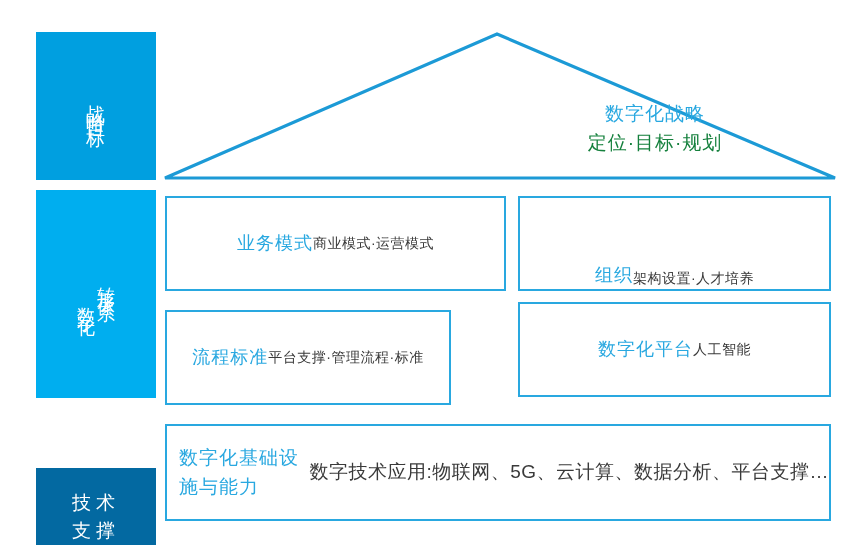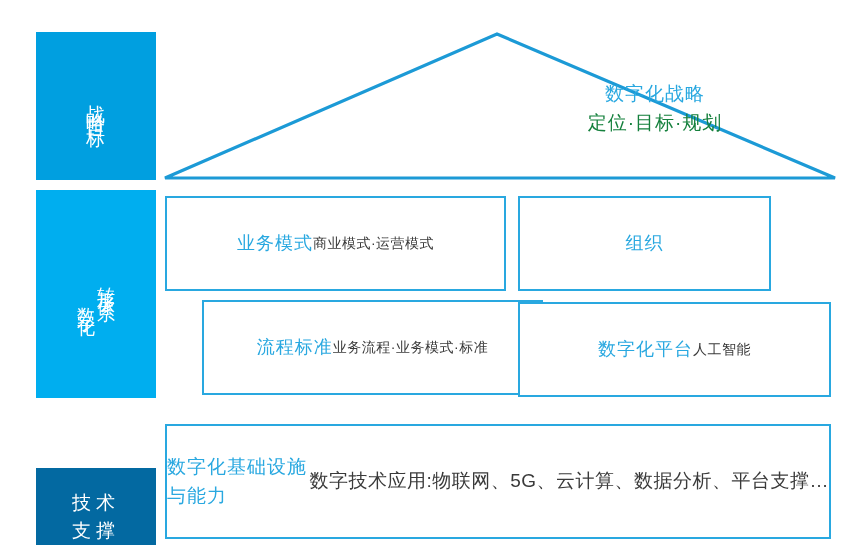--- a/index.html
+++ b/index.html
@@ -39,21 +39,21 @@
   #panel-tech{left:36px;top:424px;width:120px;height:97px;background:#0369a1;margin-top:44px;}
   #panel-tech .hblock{
     text-align:center;font-size:19px;line-height:1.45;letter-spacing:5px;
     color:#ffffff;
   }
 
   
   #roof{position:absolute;left:160px;top:26px;width:680px;height:158px;}
   #roof svg{display:block;}
   #roof-text{
-    position:absolute;left:330px;top:54px;width:330px;text-align:center;
+    position:absolute;left:330px;top:74px;width:330px;text-align:center;
   }
   .roof-title{
     font-size:19px;color:#29A8E0;line-height:1.5;letter-spacing:1px;
   }
   .roof-sub{
     font-size:19px;color:#15803d;line-height:1.5;letter-spacing:1px;
   }
 
   
   .card{
@@ -66,25 +66,25 @@
   }
   .card .title{
     font-size:18px;color:#29A8E0;line-height:1.5;letter-spacing:1px;
   }
   .card .sub{
     font-size:14px;color:#3A3A3A;line-height:1.5;letter-spacing:0.5px;
     white-space:nowrap;
   }
 
   #card-business{left:165px;top:196px;width:341px;height:95px;}
-  #card-org{left:518px;top:196px;width:253px;height:95px;}
-  #card-process{left:165px;top:300px;width:341px;height:95px;margin-left:37px;}
+  #card-org{left:518px;top:196px;width:313px;height:95px;align-items:flex-end;}
+  #card-process{left:165px;top:310px;width:286px;height:95px;}
   #card-platform{left:518px;top:302px;width:313px;height:95px;}
 
-  #card-infra{left:165px;top:424px;width:666px;height:115px;}
+  #card-infra{left:165px;top:424px;width:666px;height:97px;padding-left:12px;}
   #card-infra .title{font-size:19px;}
   #card-infra .sub{font-size:19px;}
 </style>
 </head>
 <body>
 
 <div id="stage">
 
   <div class="side-panel" id="panel-strategy">
     <span class="vcol">战略目标</span>
@@ -114,25 +114,26 @@
     </div>
   </div>
 
   <div class="card" id="card-business">
     <div class="title">业务模式</div>
     <div class="sub">商业模式·运营模式</div>
   </div>
 
   <div class="card" id="card-org">
     <div class="title">组织</div>
+    <div class="sub">架构设置·人才培养</div>
   </div>
 
   <div class="card" id="card-process">
     <div class="title">流程标准</div>
-    <div class="sub">业务流程·业务模式·标准</div>
+    <div class="sub">平台支撑·管理流程·标准</div>
   </div>
 
   <div class="card" id="card-platform">
     <div class="title">数字化平台</div>
     <div class="sub">人工智能</div>
   </div>
 
   <div class="card" id="card-infra">
     <div class="title">数字化基础设施与能力</div>
     <div class="sub">数字技术应用:物联网、5G、云计算、数据分析、平台支撑…</div>

